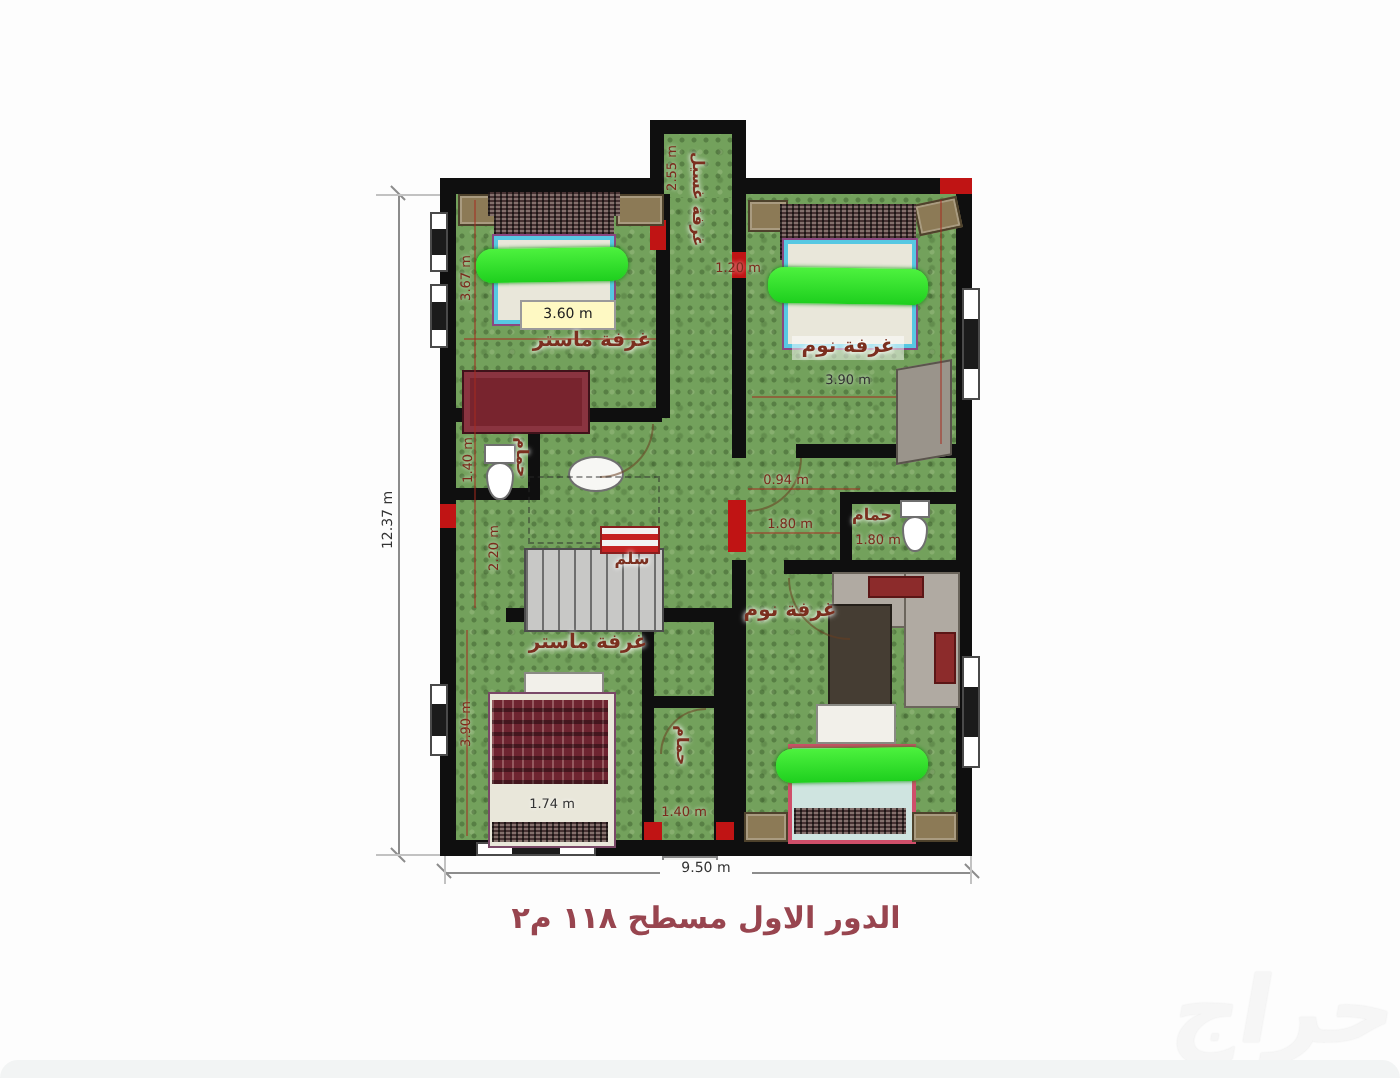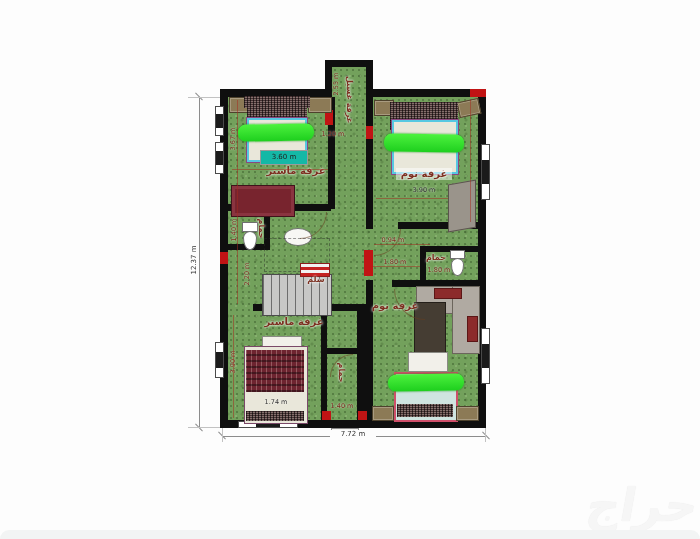--- a/index.html
+++ b/index.html
@@ -49,21 +49,21 @@
   .tick{width:10px;height:1px;background:#8c8c8c;transform:rotate(45deg);}
   .arb{direction:rtl;color:#7b2f1f;font-weight:bold;text-align:center;line-height:1.15;
        text-shadow:0 0 2px rgba(255,255,255,.95),0 0 3px rgba(255,255,255,.8);}
   .rlabel{font-size:10px;}
   .slabel{font-size:8px;}
   .dim{font-size:6.5px;color:#7b2a1c;text-align:center;white-space:nowrap;
        text-shadow:0 0 2px rgba(255,255,255,.9);}
   .dimdark{color:#333;}
   .vrot{transform:rotate(-90deg);transform-origin:center;}
   .vrot2{transform:rotate(90deg);transform-origin:center;}
-  .dimbox{background:#14b8a6;border:1px solid #9a9a9a;font-size:7px;color:#222;
+  .dimbox{background:#fef9c3;border:1px solid #9a9a9a;font-size:7px;color:#222;
           text-align:center;line-height:12px;}
   .caption{direction:rtl;text-align:center;font-size:15px;font-weight:bold;color:#98454f;}
   .watermark{direction:rtl;font-size:46px;font-weight:bold;color:#f6f6f6;
              text-shadow:0 0 1px #e7e7e7;transform:skewX(-10deg);}
   .botband{background:#f2f4f4;border-radius:9px 9px 0 0;}
 </style>
 </head>
 <body>
 
 <div id="stage">
@@ -131,21 +131,21 @@
   <div class="abs arc" style="left:300px;top:212px;width:26px;height:26px;border-width:0 1px 1px 0;border-bottom-right-radius:100%;"></div>
 
   <div class="abs stairdash" style="left:264px;top:238px;width:64px;height:32px;"></div>
   <div class="abs stairs" style="left:262px;top:274px;width:68px;height:40px;"></div>
   <div class="abs redhatch" style="left:300px;top:263px;width:28px;height:12px;"></div>
   <div class="abs arb slabel" style="left:302px;top:275px;width:28px;">سلم</div>
   <div class="abs dim vrot" style="left:232px;top:270px;width:30px;">2.20 m</div>
 
   <div class="abs arb slabel vrot2" style="left:318px;top:95px;width:62px;">غرفة غسيل</div>
   <div class="abs dim vrot" style="left:320px;top:80px;width:32px;">2.55 m</div>
-  <div class="abs dim" style="left:318px;top:130px;width:30px;">1.20 m</div>
+  <div class="abs dim" style="left:354px;top:130px;width:30px;">1.20 m</div>
 
   <div class="abs cab" style="left:374px;top:100px;width:18px;height:14px;"></div>
   <div class="abs cab" style="left:458px;top:100px;width:20px;height:14px;transform:rotate(-12deg);"></div>
   <div class="abs speckle" style="left:390px;top:102px;width:68px;height:28px;"></div>
   <div class="abs mattress" style="left:392px;top:120px;width:62px;height:50px;"></div>
   <div class="abs greenstrip" style="left:384px;top:134px;width:80px;height:18px;transform:rotate(1deg);"></div>
   <div class="abs arb rlabel" style="left:396px;top:168px;width:56px;background:rgba(255,255,255,.5);">غرفة نوم</div>
   <div class="abs dim dimdark" style="left:404px;top:186px;width:40px;">3.90 m</div>
   <div class="abs redline" style="left:376px;top:198px;width:100px;height:1px;"></div>
   <div class="abs dresser" style="left:448px;top:182px;width:26px;height:46px;background:#9a948b;border-color:#5a544c;transform:skewY(-10deg);"></div>
@@ -190,23 +190,24 @@
   <div class="abs tick" style="left:194px;top:427px;"></div>
   <div class="abs extline" style="left:188px;top:97px;width:32px;height:1px;"></div>
   <div class="abs extline" style="left:188px;top:427px;width:32px;height:1px;"></div>
   <div class="abs dim dimdark vrot" style="left:172px;top:256px;width:44px;font-size:7px;">12.37 m</div>
 
   <div class="abs dimline" style="left:222px;top:436px;width:264px;height:1px;"></div>
   <div class="abs tick" style="left:217px;top:435px;"></div>
   <div class="abs tick" style="left:481px;top:435px;"></div>
   <div class="abs extline" style="left:222px;top:428px;width:1px;height:14px;"></div>
   <div class="abs extline" style="left:485px;top:428px;width:1px;height:14px;"></div>
-  <div class="abs dim dimdark" style="left:330px;top:430px;width:46px;font-size:7px;background:#fdfdfd;">7.72 m</div>
+  <div class="abs dim dimdark" style="left:330px;top:430px;width:46px;font-size:7px;background:#fdfdfd;">9.50 m</div>
 
   <div class="abs redline" style="left:237px;top:100px;width:1px;height:204px;"></div>
   <div class="abs redline" style="left:233px;top:315px;width:1px;height:103px;"></div>
   <div class="abs redline" style="left:470px;top:100px;width:1px;height:122px;"></div>
   <div class="abs redline" style="left:373px;top:266px;width:47px;height:1px;"></div>
 
+  <div class="abs caption" style="left:210px;top:450px;width:286px;">الدور الاول مسطح ١١٨ م٢</div>
   <div class="abs watermark" style="left:548px;top:478px;width:150px;">حراج</div>
   <div class="abs botband" style="left:0px;top:530px;width:700px;height:9px;"></div>
 
 </div>
 
 </body></html>

